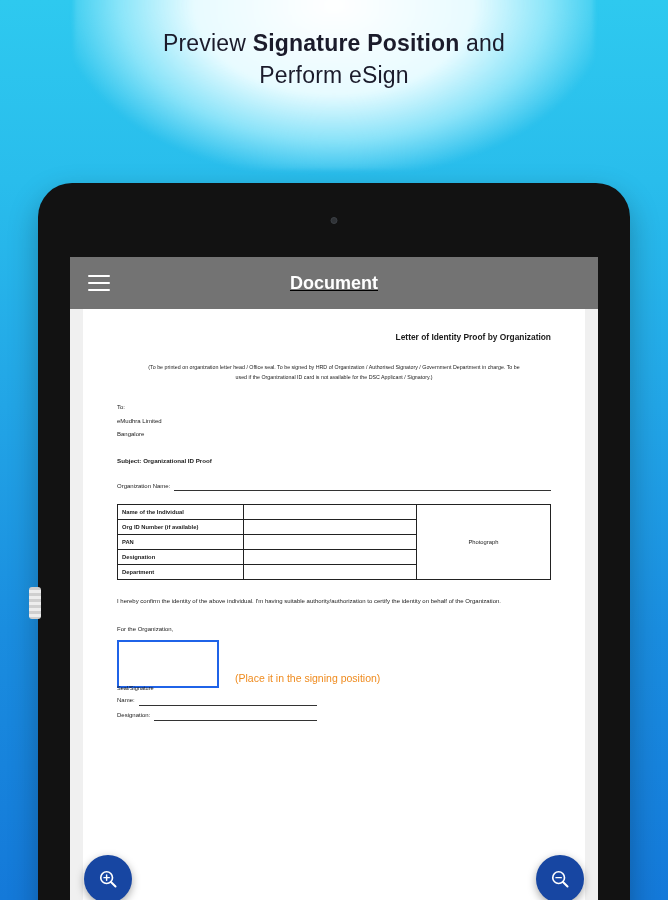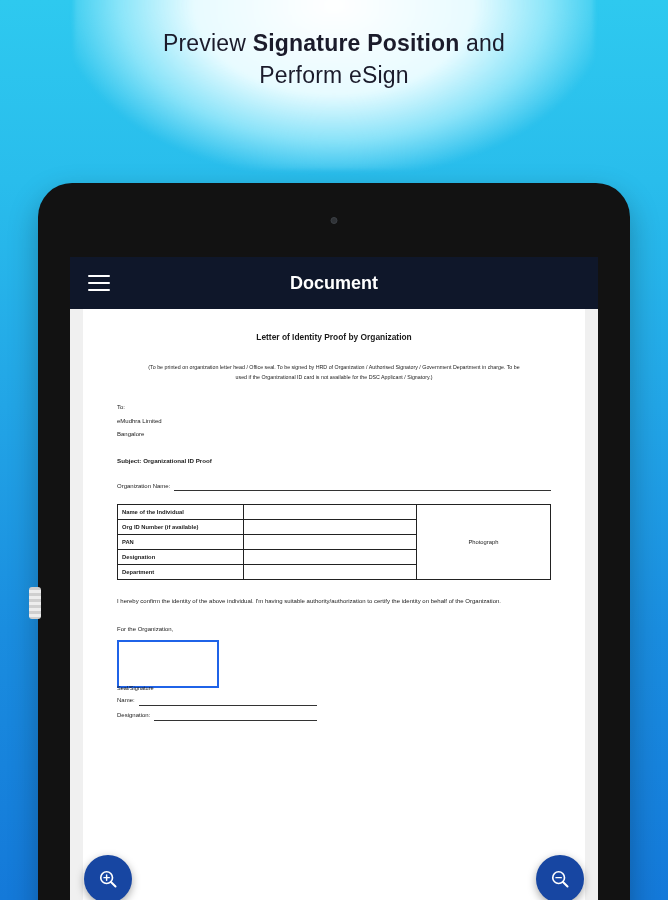--- a/index.html
+++ b/index.html
@@ -69,23 +69,24 @@
     position: absolute;
     left: 32px; top: 74px;
     width: 528px; height: 660px;
     background: #ffffff;
     overflow: hidden;
   }
   
   .appbar {
     position: relative;
     height: 52px;
-    background: #0f172a;
+    background: #737373;
     display: flex;
     align-items: center;
+    text-decoration: underline;
   }
   .hamburger {
     position: absolute;
     left: 18px;
     width: 22px; height: 16px;
     display: flex; flex-direction: column; justify-content: space-between;
   }
   .hamburger i { display: block; height: 2.4px; background: #fff; border-radius: 1px; }
   .appbar-title {
     width: 100%;
@@ -105,21 +106,21 @@
   .page {
     position: relative;
     width: 502px;
     background: #fff;
     padding: 22px 34px 10px 34px;
     color: #1b1b1b;
     font-size: 6.2px;
     line-height: 1.6;
   }
   .doc-title {
-    text-align: center;
+    text-align: right;
     font-weight: 700;
     font-size: 8.4px;
     margin-bottom: 19px;
   }
   .doc-note {
     text-align: center;
     font-size: 5.3px;
     line-height: 1.85;
     margin: 0 26px 20px 26px;
   }
@@ -256,20 +257,21 @@
           </tbody>
             </table>
 
           <div class="confirm">I hereby confirm the identity of the above individual. I'm having suitable authority/authorization to certify the identity on behalf of the Organization.</div>
 
           <div class="for-org">For the Organization,</div>
 
           <div class="sig-row">
             <div class="sig-box"></div>
             <div class="sig-caption">Seal/Signature</div>
+            <div class="sig-hint">(Place it in the signing position)</div>
           </div>
 
           <div class="name-line">
             <span>Name:</span>
             <span class="rule"></span>
           </div>
           <div class="desig-line">
             <span>Designation:</span>
             <span class="rule"></span>
           </div>

